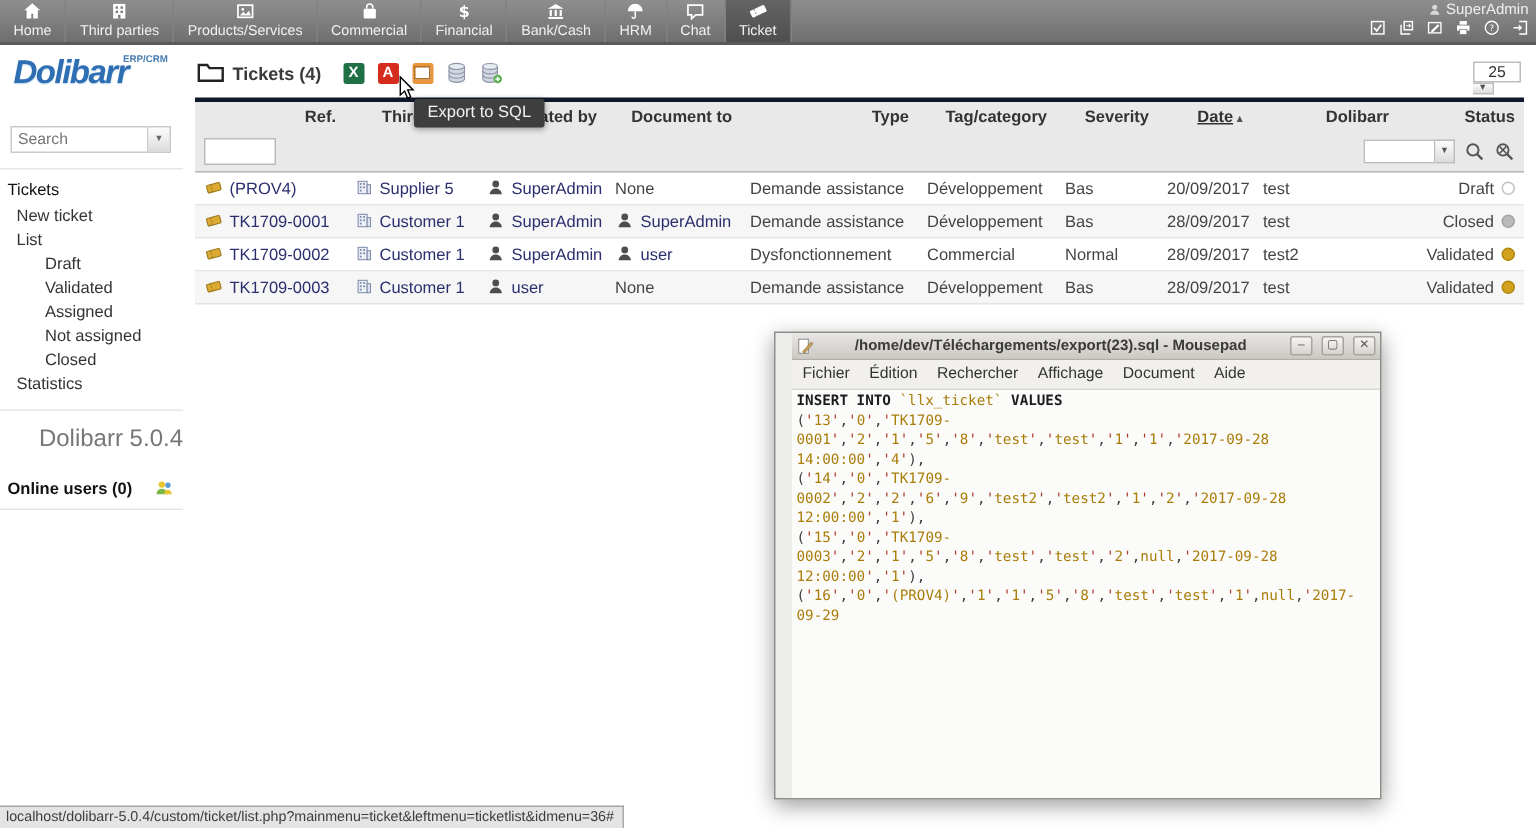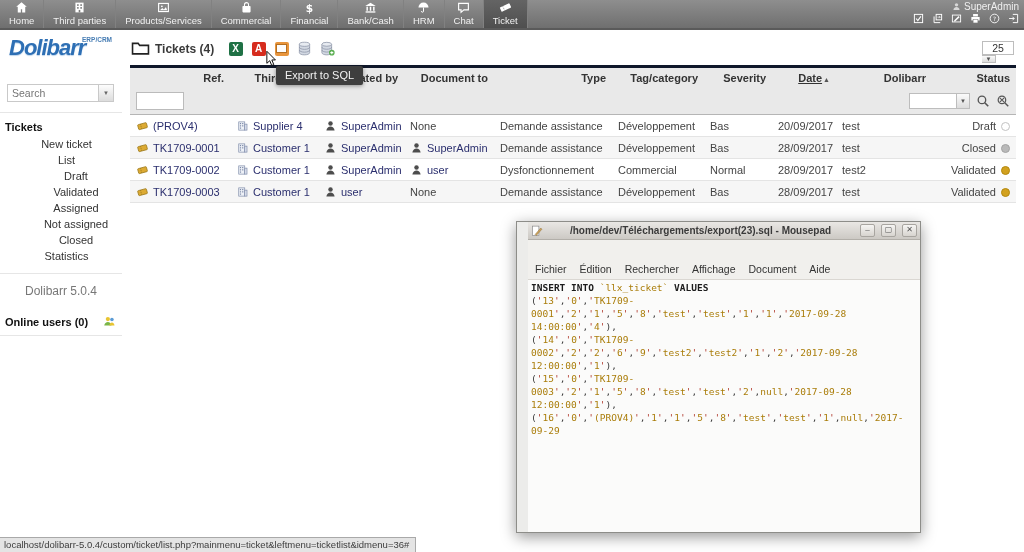--- a/index.html
+++ b/index.html
@@ -23,24 +23,24 @@
   .sidebar{position:absolute;left:0;top:28px;width:122px;bottom:0;background:#fff;border-right:1px solid #ececec;}
   .logo{position:relative;padding:7px 4px 2px 9px;height:38px;}
   .logo-main{font-style:italic;font-weight:bold;font-size:22px;letter-spacing:-1px;color:#2e6fb4;
     text-shadow:0 1px 1px #bcd4ec;}
   .logo-sup{position:absolute;top:8px;right:10px;font-size:6.5px;font-weight:bold;color:#477db4;}
   .search-row{display:flex;align-items:stretch;padding:9px 4px 10px 7px;}
   .search-input{width:82px;height:16px;border:1px solid #c9c9c9;font-size:10.5px;padding:0 4px;color:#666;outline:none;}
   .search-btn{width:14px;background:linear-gradient(#fdfdfd,#dcdcdc);border:1px solid #c9c9c9;border-left:none;
     display:flex;align-items:center;justify-content:center;font-size:6px;color:#666;cursor:pointer;}
   .menu-sep{border-top:1px solid #e6e6e6;margin:0 0;}
-  .menu-title{font-weight:bold;color:#111;padding:8px 0 3px 5px;}
-  .menu-item{padding:2px 0 2px 11px;color:#333;cursor:pointer;white-space:nowrap;text-align:center;}
+  .menu-title{font-weight:normal;color:#111;padding:8px 0 3px 5px;}
+  .menu-item{padding:2px 0 2px 11px;color:#333;cursor:pointer;white-space:nowrap;}
   .menu-item.indent{padding-left:30px;}
-  .version{text-align:center;color:#777;font-size:12px;padding:10px 0 12px;}
+  .version{text-align:right;color:#777;font-size:16px;padding:10px 0 12px;}
   .online{display:flex;align-items:flex-end;font-weight:bold;color:#111;padding:5px 6px 7px 5px;}
   .online svg{width:13px;height:13px;margin-left:auto;}
   
   .content{position:absolute;left:122px;top:28px;right:0;bottom:0;background:#fff;}
   .page-head{display:flex;align-items:center;gap:5px;padding:13px 8px 9px 9px;}
   .page-title{font-weight:bold;font-size:12px;color:#3a3a3a;margin-right:6px;white-space:nowrap;}
   .folder-ic svg{width:19px;height:15px;display:block;}
   .exp{width:15px;height:15px;margin-left:3px;cursor:pointer;display:flex;align-items:center;justify-content:center;}
   .xls{width:14px;height:14px;background:#1f7145;color:#fff;font-weight:bold;font-size:10px;line-height:14px;
     text-align:center;border-radius:2px;display:block;}
@@ -91,21 +91,21 @@
     border:1px solid #8d8d89;box-shadow:0 4px 14px rgba(0,0,0,.4);z-index:40;display:flex;flex-direction:column;padding-left:11px;}
   .mp-title{height:17px;display:flex;align-items:center;gap:4px;padding:0 3px;
     background:linear-gradient(#e9e7e4,#ccc9c4);border-bottom:1px solid #b2afa9;cursor:default;}
   .mp-icon{width:12px;height:12px;}
   .mp-icon svg{width:12px;height:12px;display:block;}
   .mp-title-text{flex:1;text-align:center;font-size:10px;color:#3a3a3a;font-weight:bold;white-space:nowrap;overflow:hidden;}
   .mp-btn{width:13px;height:11px;font-size:8px;line-height:9px;text-align:center;color:#555;cursor:pointer;
     background:linear-gradient(#f6f5f3,#d7d4cf);border:1px solid #a8a5a0;border-radius:2px;margin-left:2px;}
   .mp-menu{display:flex;gap:13px;padding:3px 7px 4px;background:#f1f0ed;border-bottom:1px solid #dad7d2;
     font-size:10.5px;color:#333;}
-  .mp-menu span{cursor:pointer;margin-top:20px;}
+  .mp-menu span{cursor:pointer;}
   .mp-text{flex:1;background:#fbfbfa;padding:1px 3px;overflow:hidden;cursor:text;
     font-family:"DejaVu Sans Mono","Liberation Mono",monospace;font-size:9.5px;line-height:13px;color:#3c3c3c;}
   .mp-text .k{font-weight:bold;color:#1c1c1c;margin-top:28px;}
   .mp-text .q{color:#b0392c;}
   .mp-text .s{color:#aa7d0a;}
   .mp-text .i{color:#aa7d0a;}
   .mp-text .n{color:#aa7d0a;}
   
   .statusbar{position:absolute;left:0;bottom:0;background:#e4e4e4;border:1px solid #a9a9a9;border-left:none;border-bottom:none;
     font-size:9.5px;color:#3d3d3d;padding:1px 6px 2px 4px;z-index:80;white-space:nowrap;}
@@ -404,21 +404,21 @@
           <td><span class="cell-ic"><svg viewBox="0 0 16 16">
                 <rect x="3" y="2.5" width="8" height="11" fill="#eef1f7" stroke="#7c89a8" stroke-width=".9"></rect>
                 <g fill="#7c89a8">
                   <rect x="4.5" y="4" width="1.6" height="1.6"></rect>
                   <rect x="7.5" y="4" width="1.6" height="1.6"></rect>
                   <rect x="4.5" y="7" width="1.6" height="1.6"></rect>
                   <rect x="7.5" y="7" width="1.6" height="1.6"></rect>
                   <rect x="4.5" y="10" width="1.6" height="1.6"></rect>
                 </g>
                 <rect x="11" y="5.5" width="3" height="8" fill="#dde2ee" stroke="#7c89a8" stroke-width=".9"></rect>
-              </svg></span><a>Supplier 4</a></td>
+              </svg></span><a>Supplier 5</a></td>
           <td><span class="cell-ic"><svg viewBox="0 0 16 16">
                 <circle cx="8" cy="4.8" r="3" fill="#4d4d4d"></circle>
                 <path d="M2.5 14c.5-3.6 3-5.2 5.5-5.2s5 1.6 5.5 5.2z" fill="#4d4d4d"></path>
               </svg></span><a>SuperAdmin</a></td>
           <td>None</td>
           <td>Demande assistance</td>
           <td>Développement</td>
           <td>Bas</td>
           <td>20/09/2017</td>
           <td>test</td>

